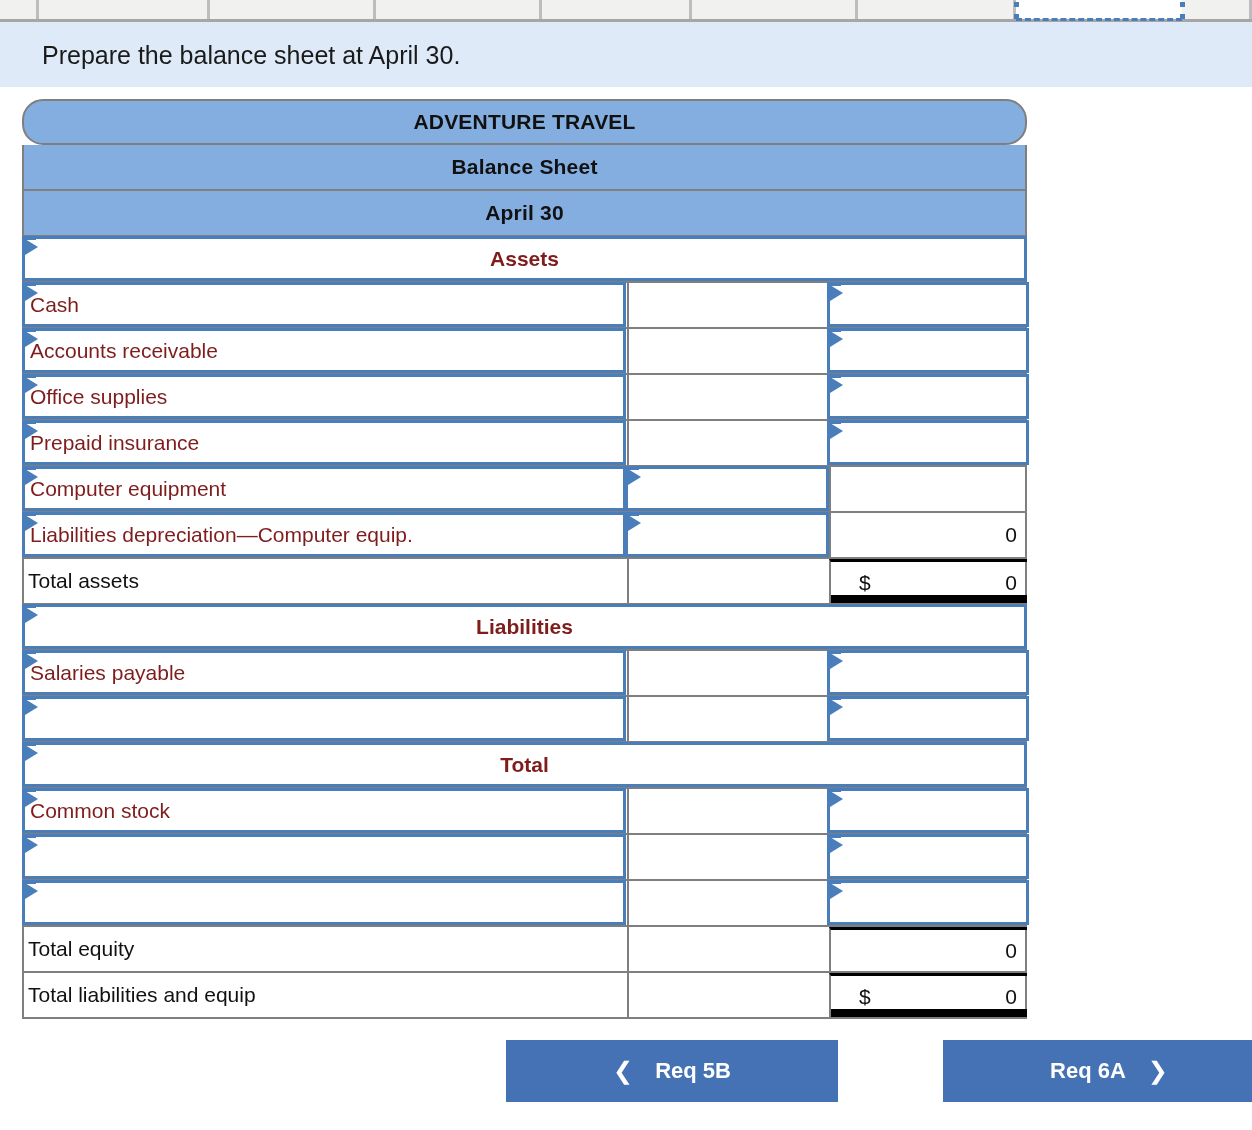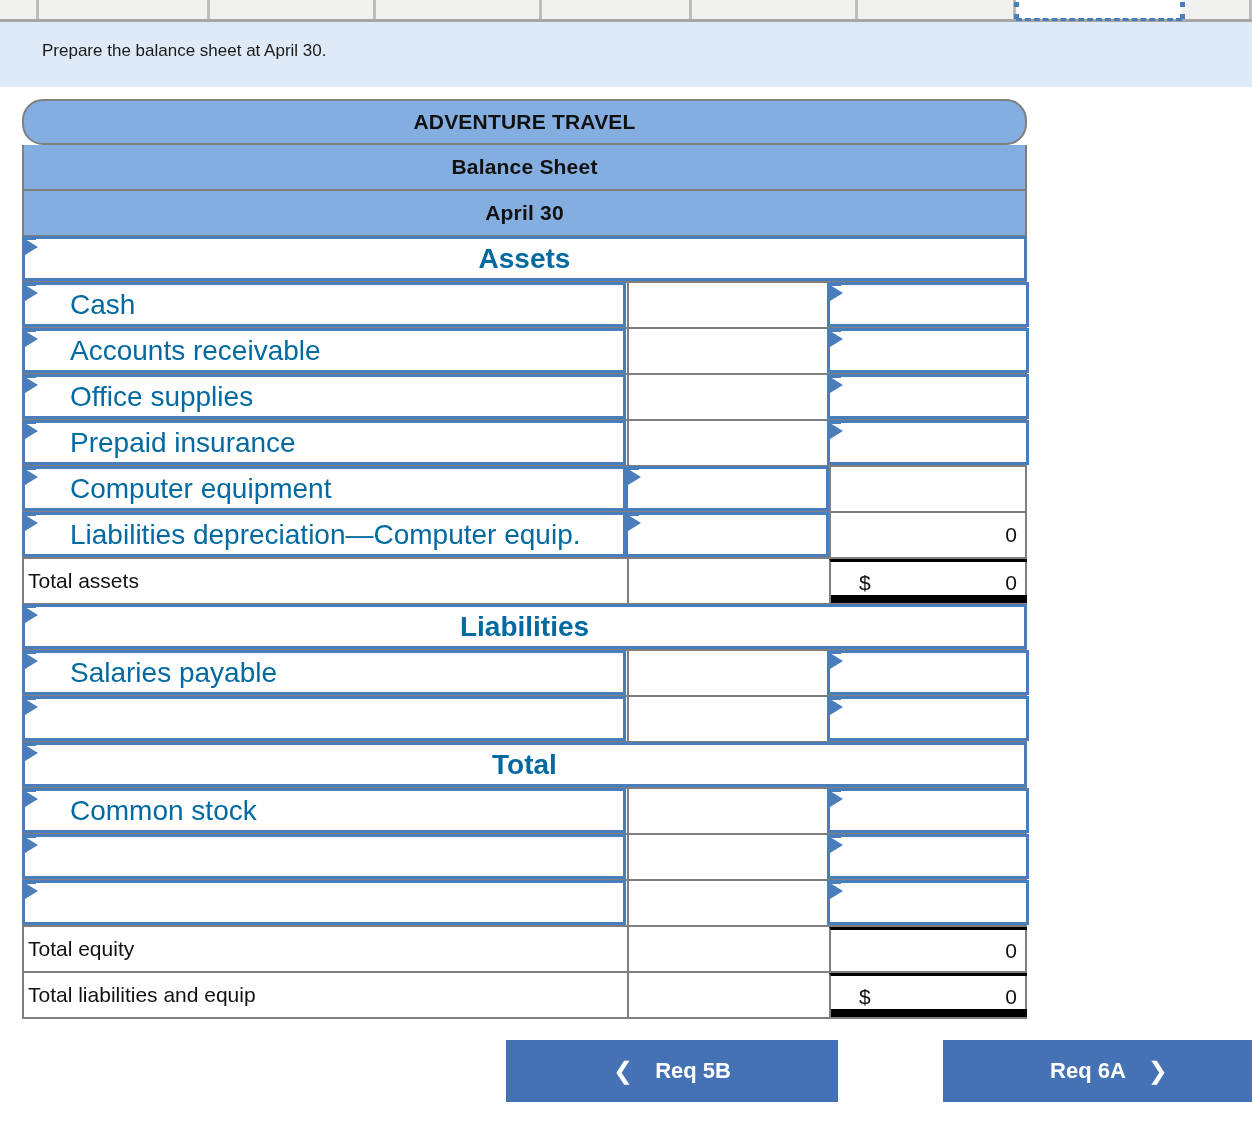--- a/index.html
+++ b/index.html
@@ -57,21 +57,21 @@
   .banner {
     position: absolute;
     left: 0; top: 22px;
     width: 1252px; height: 65px;
     background: #deeaf7;
     box-sizing: border-box;
   }
   .banner-text {
     position: absolute;
     left: 42px; top: 19px;
-    font-size: 17px;
+    font-size: 25px;
     color: #1a1a1a;
     white-space: nowrap;
   }
 
   
   .sheet {
     position: absolute;
     left: 22px; top: 99px;
     width: 1005px;
   }
@@ -109,22 +109,22 @@
   .cbo {
     position: absolute;
     background: #ffffff;
     border: 3px solid #4a7ebb;
     box-sizing: border-box;
     display: flex;
     align-items: center;
     overflow: hidden;
   }
   .cbo .txt {
-    font-size: 28px;
-    color: #0369a1;
+    font-size: 21px;
+    color: #7f1d1d;
     padding-left: 5px;
     white-space: nowrap;
   }
   .cbo.center { justify-content: center; }
   .cbo.center .txt { padding-left: 0; font-weight: bold; }
   
   .cbo .tri {
     position: absolute;
     left: 0px; top: 0px;
     width: 0; height: 0;
@@ -140,21 +140,21 @@
   }
 
   
   .cbo.section {
     left: -2px; top: -1px;
     width: 1005px; height: 45px;
   }
   
   .cbo.labelcell {
     left: -2px; top: -1px;
-    width: 604px; height: 45px; padding-left: 40px;
+    width: 604px; height: 45px;
   }
   
   .cbo.midcell {
     left: 601px; top: -1px;
     width: 204px; height: 45px;
   }
   
   .cbo.rightcell {
     left: 803px; top: -1px;
     width: 202px; height: 45px;

